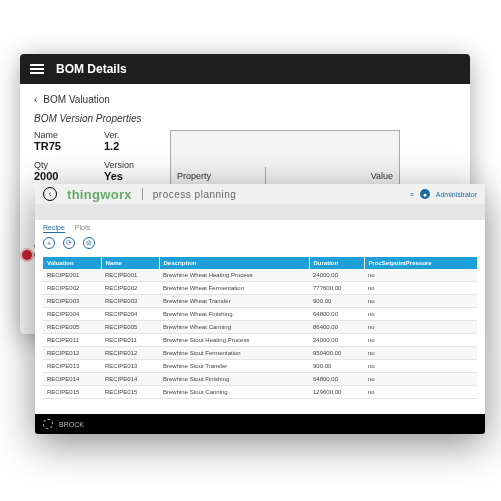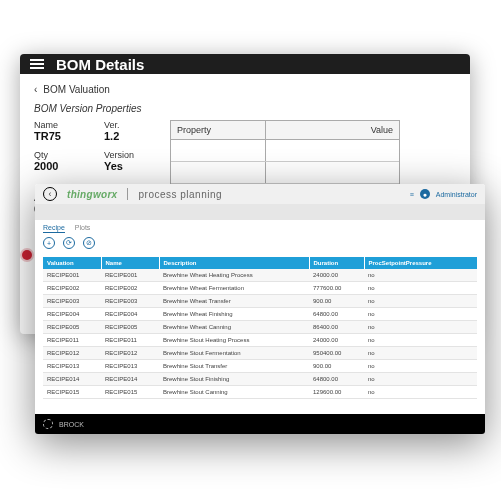--- a/index.html
+++ b/index.html
@@ -6,58 +6,58 @@
   body { font-family: Arial, sans-serif; width: 501px; height: 501px; background: #fff; position: relative; overflow: hidden; }
 
   
   .win-back {
     position: absolute; left: 20px; top: 54px; width: 450px; height: 280px;
     background: #fff; border-radius: 4px;
     box-shadow: 0 4px 24px rgba(0,0,0,.35);
     overflow: hidden;
   }
   .win-back .titlebar {
-    background: #1e1e1e; color: #fff; height: 20px; display: flex; align-items: center;
-    padding: 0 10px; gap: 12px; font-size: 15px; font-weight: 600;
+    background: #1e1e1e; color: #fff; height: 30px; display: flex; align-items: center;
+    padding: 0 10px; gap: 12px; font-size: 12px; font-weight: 600;
   }
   .hamburger { display: inline-flex; flex-direction: column; gap: 2px; }
   .hamburger span { width: 14px; height: 2px; background: #fff; }
   .back-body { padding: 10px 14px; }
   .crumb { font-size: 10px; color: #333; display: flex; align-items: center; gap: 6px; margin-bottom: 8px; }
   .crumb-caret { font-size: 10px; }
   .props-title { font-size: 10px; color: #333; margin-bottom: 6px; font-style: italic; }
   .props-row { display: flex; gap: 18px; }
   .kv { display: flex; flex-direction: column; min-width: 48px; }
   .kv .k { font-size: 9px; color: #333; }
   .kv .v { font-size: 11px; font-weight: 700; color: #111; }
   .props-left { display: flex; flex-direction: column; gap: 8px; }
   .props-left .pair { display: flex; gap: 22px; }
   .mini-table { border: 1px solid #aaa; font-size: 9px; color: #333; width: 230px; }
   .mini-table .hdr, .mini-table .row { display: flex; }
-  .mini-table .c { padding: 4px 6px; }
+  .mini-table .c { padding: 4px 6px; margin-top: 36px; }
   .mini-table .c1 { flex: 0 0 95px; border-right: 1px solid #aaa; }
   .mini-table .c2 { flex: 1 1 auto; text-align: right; }
   .mini-table .hdr { border-bottom: 1px solid #aaa; background: #f4f4f4; }
   .mini-table .row { border-bottom: 1px solid #ccc; height: 22px; }
   .bottom-pair { display: flex; gap: 18px; margin-top: 8px; font-size: 9px; }
 
   
   .win-front {
     position: absolute; left: 35px; top: 184px; width: 450px; height: 250px;
     background: #fff; border-radius: 3px;
     box-shadow: 0 10px 40px rgba(0,0,0,.45);
     overflow: hidden; display: flex; flex-direction: column;
   }
   .front-top {
     height: 20px; background: #f0f0f0; display: flex; align-items: center; justify-content: space-between;
     padding: 0 8px; font-size: 8px; color: #444;
   }
   .back-circle { width: 14px; height: 14px; border: 1.5px solid #000; border-radius: 50%; display: flex; align-items: center; justify-content: center; font-size: 9px; }
   .brand-row { display: flex; align-items: center; gap: 10px; }
-  .brand-row .thing { font-size: 10px; color: #6a6; font-weight: 600; letter-spacing: .3px; font-style: italic; }
+  .brand-row .thing { font-size: 13px; color: #6a6; font-weight: 600; letter-spacing: .3px; }
   .brand-row .sep { width: 1px; height: 12px; background: #999; }
   .brand-row .pp { font-size: 10px; color: #666; letter-spacing: .5px; }
   .top-right { display: flex; align-items: center; gap: 6px; font-size: 7px; color: #1c6aa0; }
   .dot-icon { width: 10px; height: 10px; border-radius: 50%; background: #1c6aa0; color: #fff; display: inline-flex; align-items: center; justify-content: center; font-size: 7px; }
 
   .front-sub { height: 16px; background: #e6e6e6; }
 
   .tools { display: flex; align-items: center; gap: 8px; padding: 4px 8px; font-size: 7px; color: #555; }
   .tabs { display: flex; gap: 10px; }
   .tab { color: #888; }

